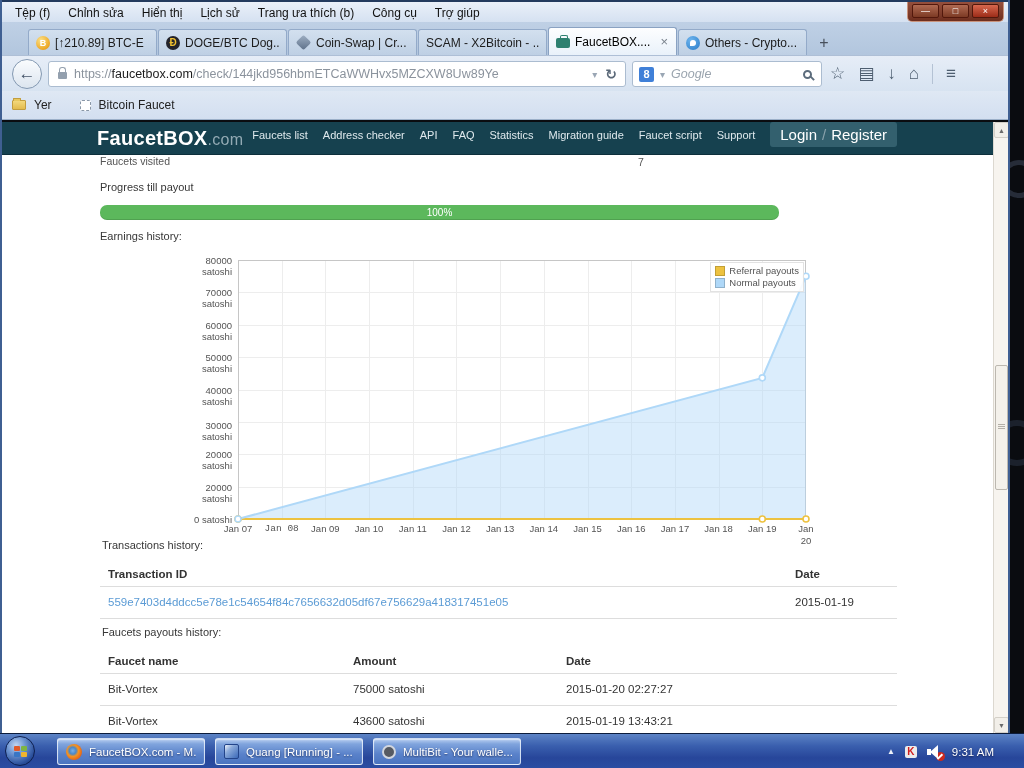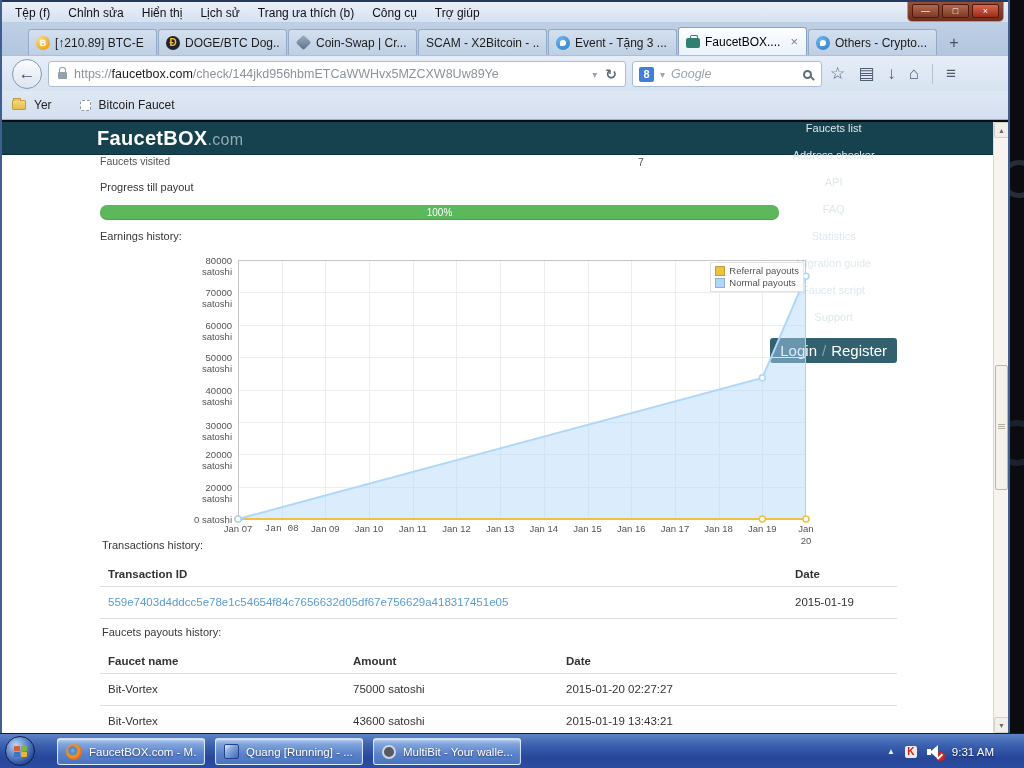--- a/index.html
+++ b/index.html
@@ -71,21 +71,21 @@
   .folder-icon{position:relative;width:14px;height:10px;background:linear-gradient(#f3d87c,#e3bb4e);border:1px solid #c29d3f;border-radius:1px;}
   .folder-icon::before{content:'';position:absolute;left:0;top:-3px;width:6px;height:2px;background:#e8c85e;border:1px solid #c29d3f;border-bottom:none;border-radius:1px 1px 0 0;}
   .dashed-icon{width:11px;height:11px;border:1px dashed #8a98a8;border-radius:2px;background:#fff;margin-left:16px;}
   .bm-label{padding-right:4px;}
 
   
   #page{position:absolute;left:0;top:122px;width:993px;height:611px;background:#fff;overflow:hidden;}
   #site-header{position:absolute;left:0;top:0;width:993px;height:33px;background:var(--header-teal);border-bottom:1px solid #0d2f3b;}
   #logo{position:absolute;left:97px;top:5px;color:#fff;font-size:20px;font-weight:bold;letter-spacing:.3px;}
   #logo .logo-suffix{font-size:16px;font-weight:normal;color:#93aab4;}
-  #site-nav{position:absolute;right:96px;top:0;height:25px;display:flex;align-items:center;gap:15px;flex-direction:column;}
+  #site-nav{position:absolute;right:96px;top:0;height:25px;display:flex;align-items:center;gap:15px;}
   .nav-item{font-size:11px;color:#dfe9ed;}
   .login-chip{display:flex;gap:5px;background:#33606e;border-radius:3px;padding:4px 10px;font-size:15px;color:#fff;}
   .login-sep{color:#8aa2ac;}
 
   .fv-row{position:absolute;left:100px;top:33px;width:797px;height:14px;font-size:10.5px;color:#555;}
   .fv-value{position:absolute;left:538px;top:1px;}
 
   .section-heading{position:absolute;font-size:11px;color:#373737;}
   #progress-heading{left:100px;top:59px;}
   #progress-bar{position:absolute;left:100px;top:83px;width:679px;height:15px;border-radius:7px;
@@ -194,24 +194,20 @@
         <div class="tab">
           <span class="tab-icon doge-icon">Ð</span>
           <span class="tab-label">DOGE/BTC Dog...</span>
         </div>
         <div class="tab">
           <span class="tab-icon coinswap-icon"></span>
           <span class="tab-label">Coin-Swap | Cr...</span>
         </div>
         <div class="tab">
           <span class="tab-label">SCAM - X2Bitcoin - ...</span>
-        </div>
-        <div class="tab">
-          <span class="tab-icon forum-icon"></span>
-          <span class="tab-label">Event - Tặng 3 ...</span>
         </div>
         <div class="tab active">
           <span class="tab-icon faucetbox-icon"></span>
           <span class="tab-label">FaucetBOX....</span>
           <span class="tab-close">×</span>
         </div>
         <div class="tab">
           <span class="tab-icon forum-icon"></span>
           <span class="tab-label">Others - Crypto...</span>
         </div>

